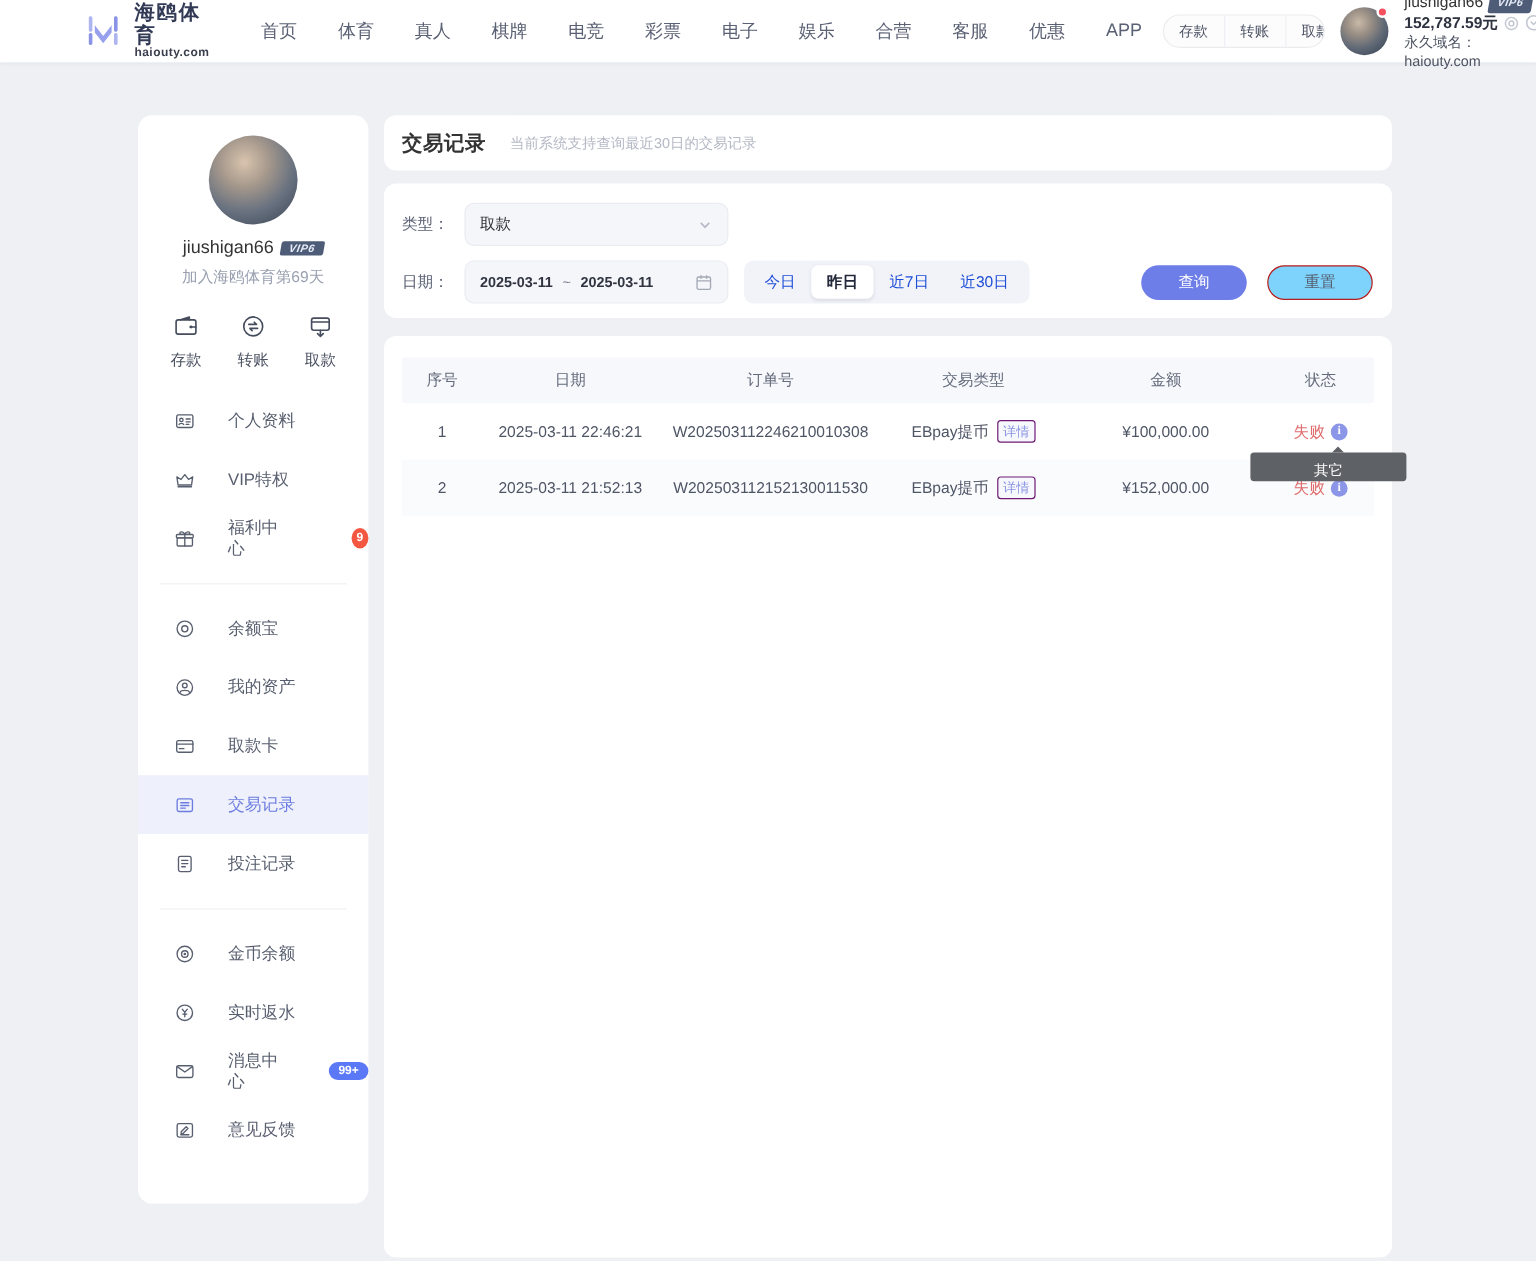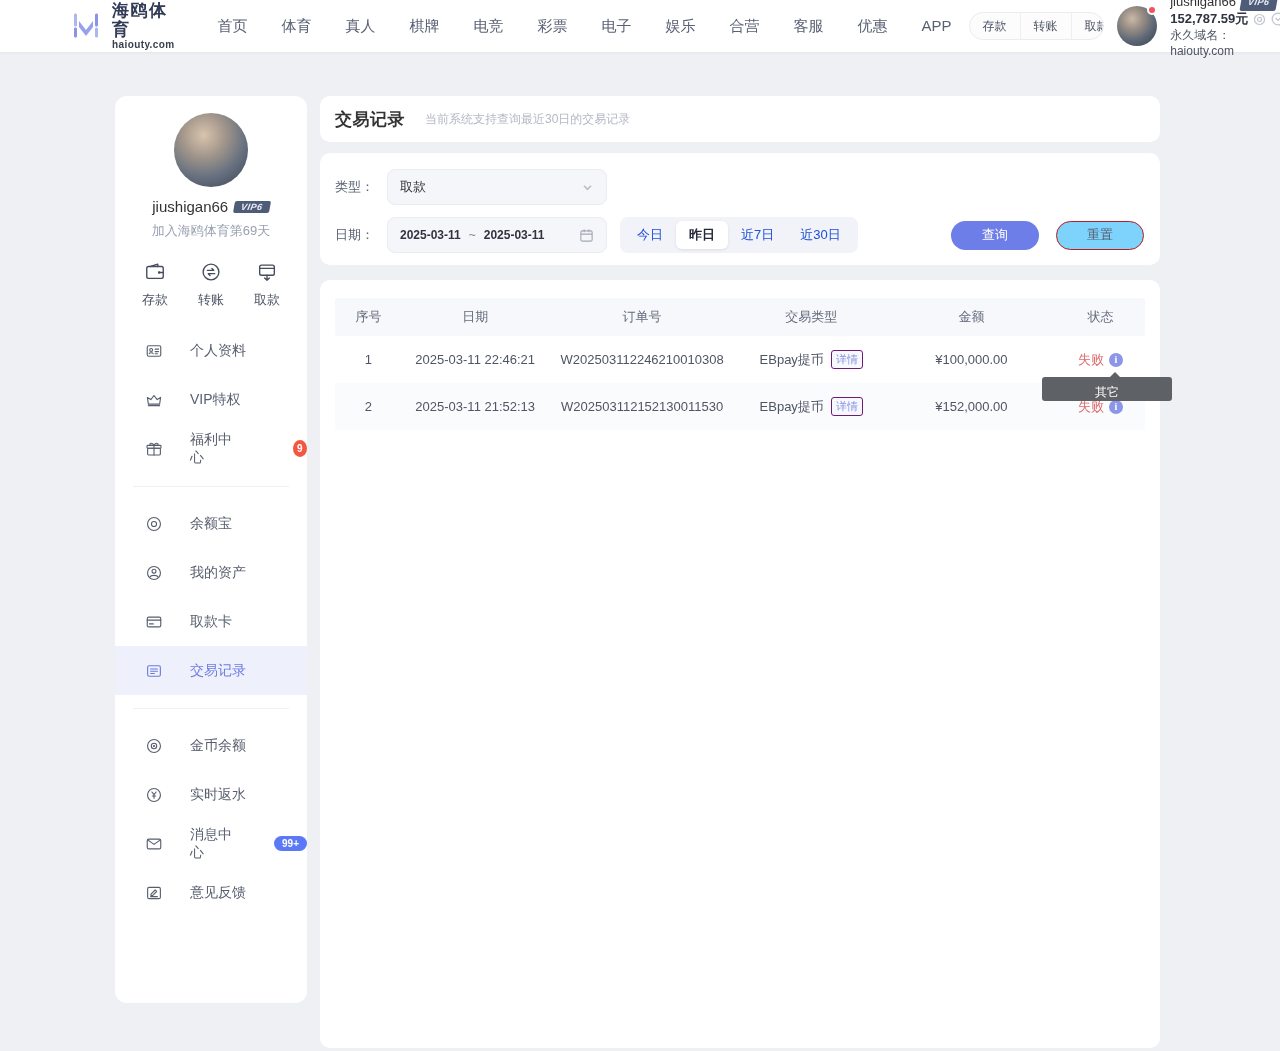--- a/index.html
+++ b/index.html
@@ -308,20 +308,29 @@
         </div>
         <div class="menu-item active">
           <span>
             <svg width="18" height="18" viewBox="0 0 24 24" fill="none" stroke-width="1.5" stroke-linecap="round" stroke-linejoin="round">
               <rect x="3.5" y="5" width="17" height="14" rx="2"></rect>
               <path d="M7.5 9.3h9M7.5 12.3h9M7.5 15.3h5"></path>
             </svg>
           </span>
           <span>交易记录</span>
         </div>
+        <div class="menu-item">
+          <span>
+            <svg width="18" height="18" viewBox="0 0 24 24" fill="none" stroke-width="1.5" stroke-linecap="round" stroke-linejoin="round">
+              <rect x="5" y="3.5" width="14" height="17" rx="2"></rect>
+              <path d="M8.6 8h6.8M8.6 11.5h6.8M8.6 15h4"></path>
+            </svg>
+          </span>
+          <span>投注记录</span>
+        </div>
       </div>
       <div class="divider"></div>
       <div class="menu-group">
         <div class="menu-item">
           <span>
             <svg width="18" height="18" viewBox="0 0 24 24" fill="none" stroke-width="1.5" stroke-linecap="round" stroke-linejoin="round">
               <circle cx="12" cy="12" r="8.6"></circle>
               <circle cx="12" cy="12" r="3.6"></circle>
               <circle cx="12" cy="12" r="0.7" fill="currentColor"></circle>
             </svg>

